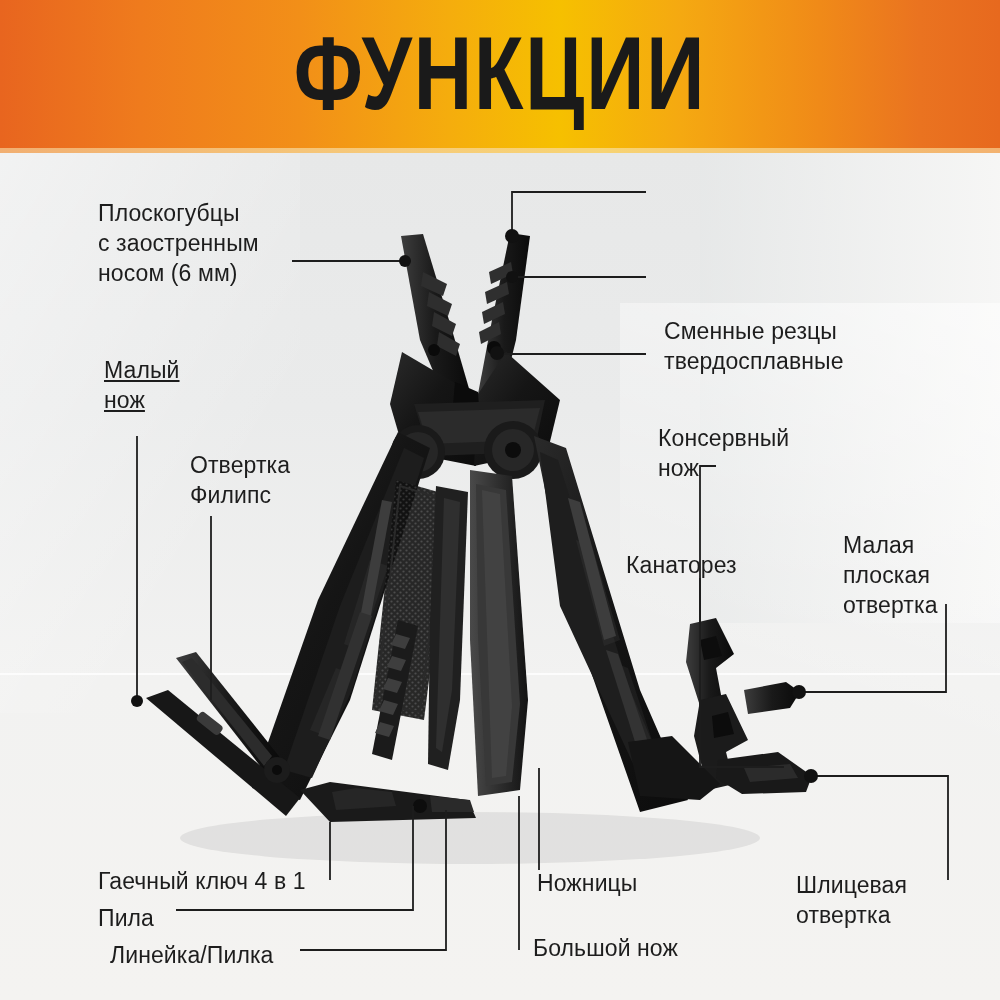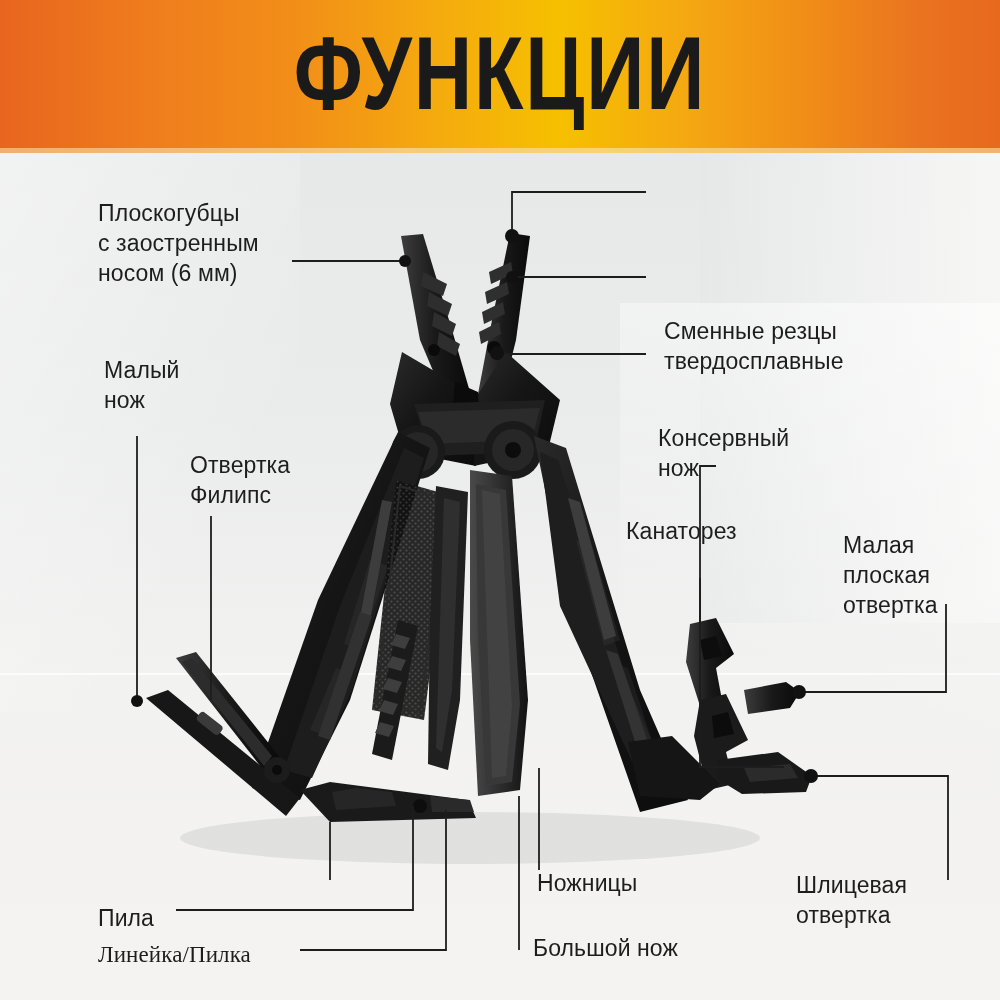--- a/index.html
+++ b/index.html
@@ -348,39 +348,40 @@
 
   <div class="label" style="left:98px; top:198px;">Плоскогубцы
 с заостренным
 носом (6 мм)</div>
 
 
 
   <div class="label" style="left:664px; top:316px;">Сменные резцы
 твердосплавные</div>
 
-  <div class="label" style="left:104px; top:355px;">Малый
+  <div class="label" style="left:104px; top:355px;text-decoration:underline;">Малый
 нож</div>
 
   <div class="label" style="left:190px; top:450px;">Отвертка
 Филипс</div>
 
   <div class="label" style="left:644px; top:423px;margin-left:14px;">Консервный
 нож</div>
 
-  <div class="label" style="left:626px; top:516px;">Канаторез</div>
+  <div class="label" style="left:626px; top:550px;">Канаторез</div>
 
   <div class="label" style="left:843px; top:530px;">Малая
 плоская
 отвертка</div>
 
+  <div class="label" style="left:98px; top:866px;">Гаечный ключ 4 в 1</div>
 
   <div class="label" style="left:98px; top:903px;">Пила</div>
 
-  <div class="label" style="left:98px; top:940px;font-family:Liberation Serif, serif;">Линейка/Пилка</div>
+  <div class="label" style="left:110px; top:940px;">Линейка/Пилка</div>
 
   <div class="label" style="left:537px; top:868px;">Ножницы</div>
 
   <div class="label" style="left:533px; top:933px;">Большой нож</div>
 
   <div class="label" style="left:764px; top:870px;margin-left:32px;">Шлицевая
 отвертка</div>
 
 </div>
 

